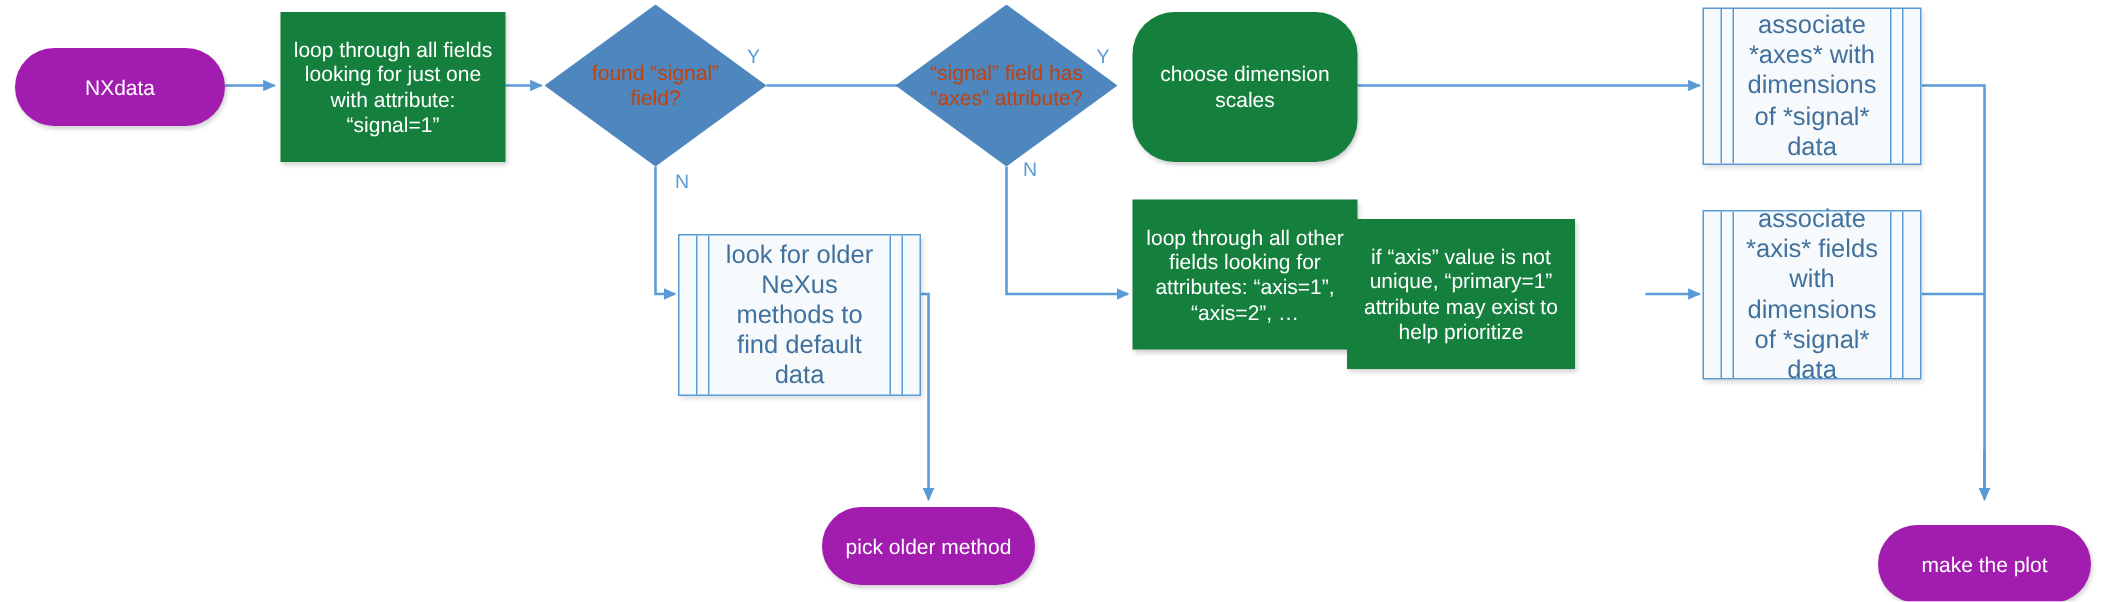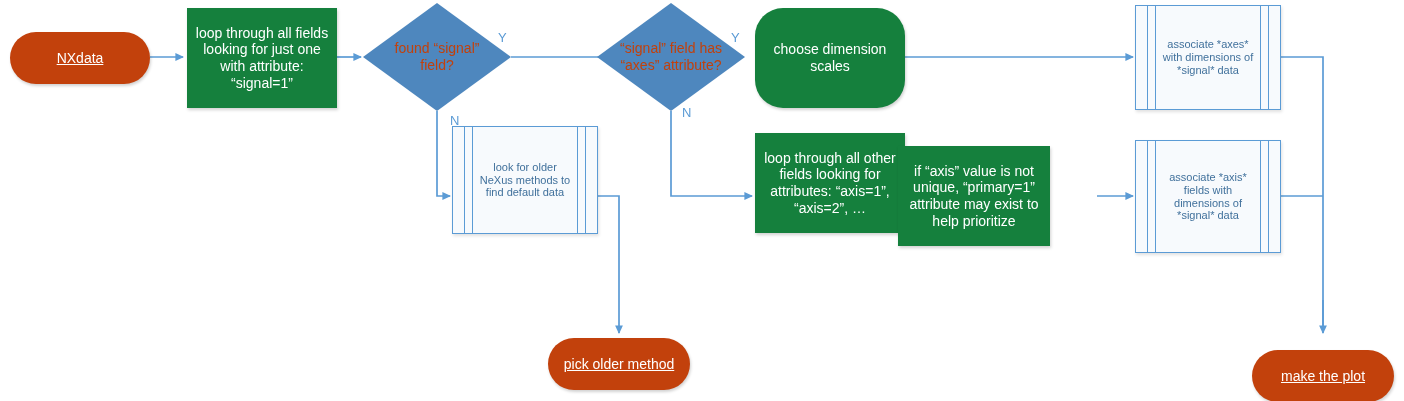--- a/index.html
+++ b/index.html
@@ -19,42 +19,41 @@
   .node {
     position: absolute;
     box-sizing: border-box;
     display: flex;
     align-items: center;
     justify-content: center;
     text-align: center;
     line-height: 1.18;
   }
   .terminator {
-    background: #c2410c;
+    background: #a21caf;
     color: #ffffff;
     border-radius: 26px;
     font-size: 14px;
     box-shadow: 1px 2px 3px rgba(0,0,0,0.18);
-    text-decoration: underline;
   }
   .process {
     background: #15803d;
     color: #ffffff;
     font-size: 14px;
     box-shadow: 1px 2px 3px rgba(0,0,0,0.18);
   }
   .process .txt { padding: 0 6px; }
   .terminator .txt { padding: 0 8px; }
 
   
   .predefined {
     background: #F7FAFD;
     border: 1px solid #5B9BD5;
     color: #41719C;
-    font-size: 11px;
+    font-size: 17px;
     box-shadow: 1px 2px 3px rgba(0,0,0,0.12);
   }
   .predefined .bar {
     position: absolute;
     top: 0;
     bottom: 0;
     width: 1px;
     background: #5B9BD5;
   }
   .predefined .bar.l1 { left: 11px; }
@@ -174,21 +173,21 @@
   </div>
 
   <div class="node predefined" style="left:1135px;top:5px;width:146px;height:105px;">
     <span class="bar l1"></span>
     <span class="bar l2"></span>
     <span class="bar r1"></span>
     <span class="bar r2"></span>
     <span class="txt">associate *axes* with dimensions of *signal* data</span>
   </div>
 
-  <div class="node predefined" style="left:452px;top:126px;width:146px;height:108px;">
+  <div class="node predefined" style="left:452px;top:156px;width:162px;height:108px;">
     <span class="bar l1"></span>
     <span class="bar l2"></span>
     <span class="bar r1"></span>
     <span class="bar r2"></span>
     <span class="txt">look for older NeXus methods to find default data</span>
   </div>
 
   <div class="node process" style="left:755px;top:133px;width:150px;height:100px;">
     <span class="txt">loop through all other fields looking for attributes: “axis=1”, “axis=2”, …</span>
   </div>

